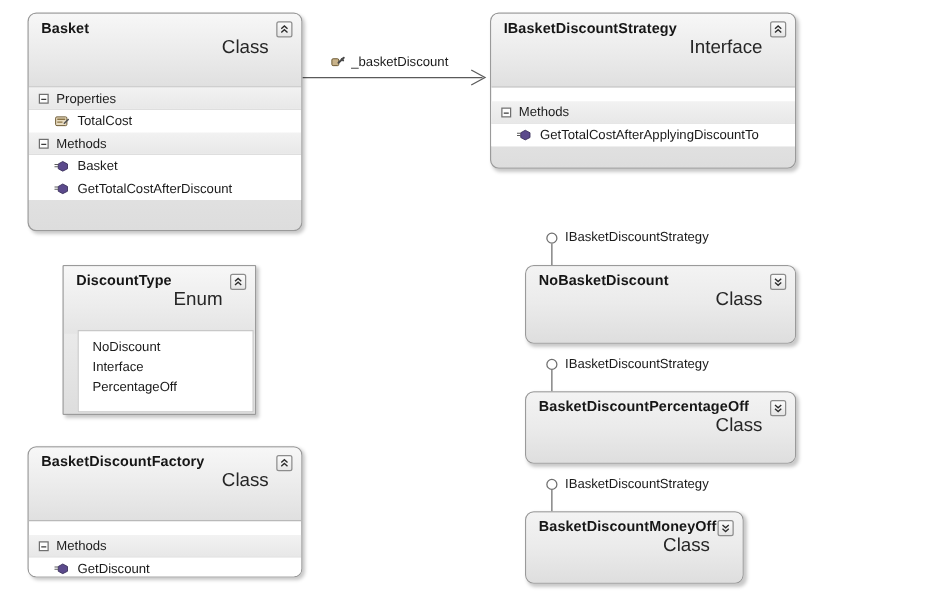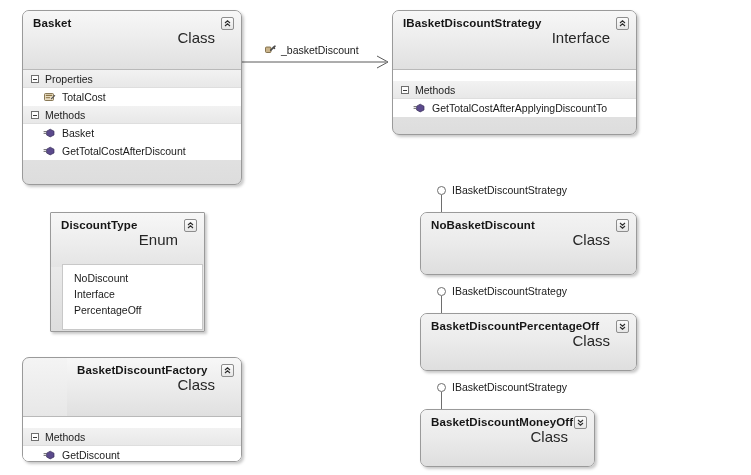--- a/index.html
+++ b/index.html
@@ -323,21 +323,21 @@
       </div>
     </div>
   </div>
   <div class="enum-panel" style="left:62px; top:264px; width:141px; height:66px;">
     <div class="enum-row">NoDiscount</div>
     <div class="enum-row">Interface</div>
     <div class="enum-row">PercentageOff</div>
   </div>
 
   <div class="uml-box" style="left:22px; top:357px; width:220px; height:105px;">
-    <div class="box-header" style="height:46px;margin-left:44px;">
+    <div class="box-header" style="height:46px;">
       <div class="box-title">BasketDiscountFactory</div>
       <div class="box-stereotype">Class</div>
       <div class="chev-btn">
         <svg width="9" height="9" viewBox="0 0 9 9">
           <polyline points="2,4 4.5,1.8 7,4" fill="none" stroke="#2d2d2d" stroke-width="1.1"></polyline>
           <polyline points="2,7 4.5,4.8 7,7" fill="none" stroke="#2d2d2d" stroke-width="1.1"></polyline>
         </svg>
       </div>
     </div>
     <div class="box-body">

